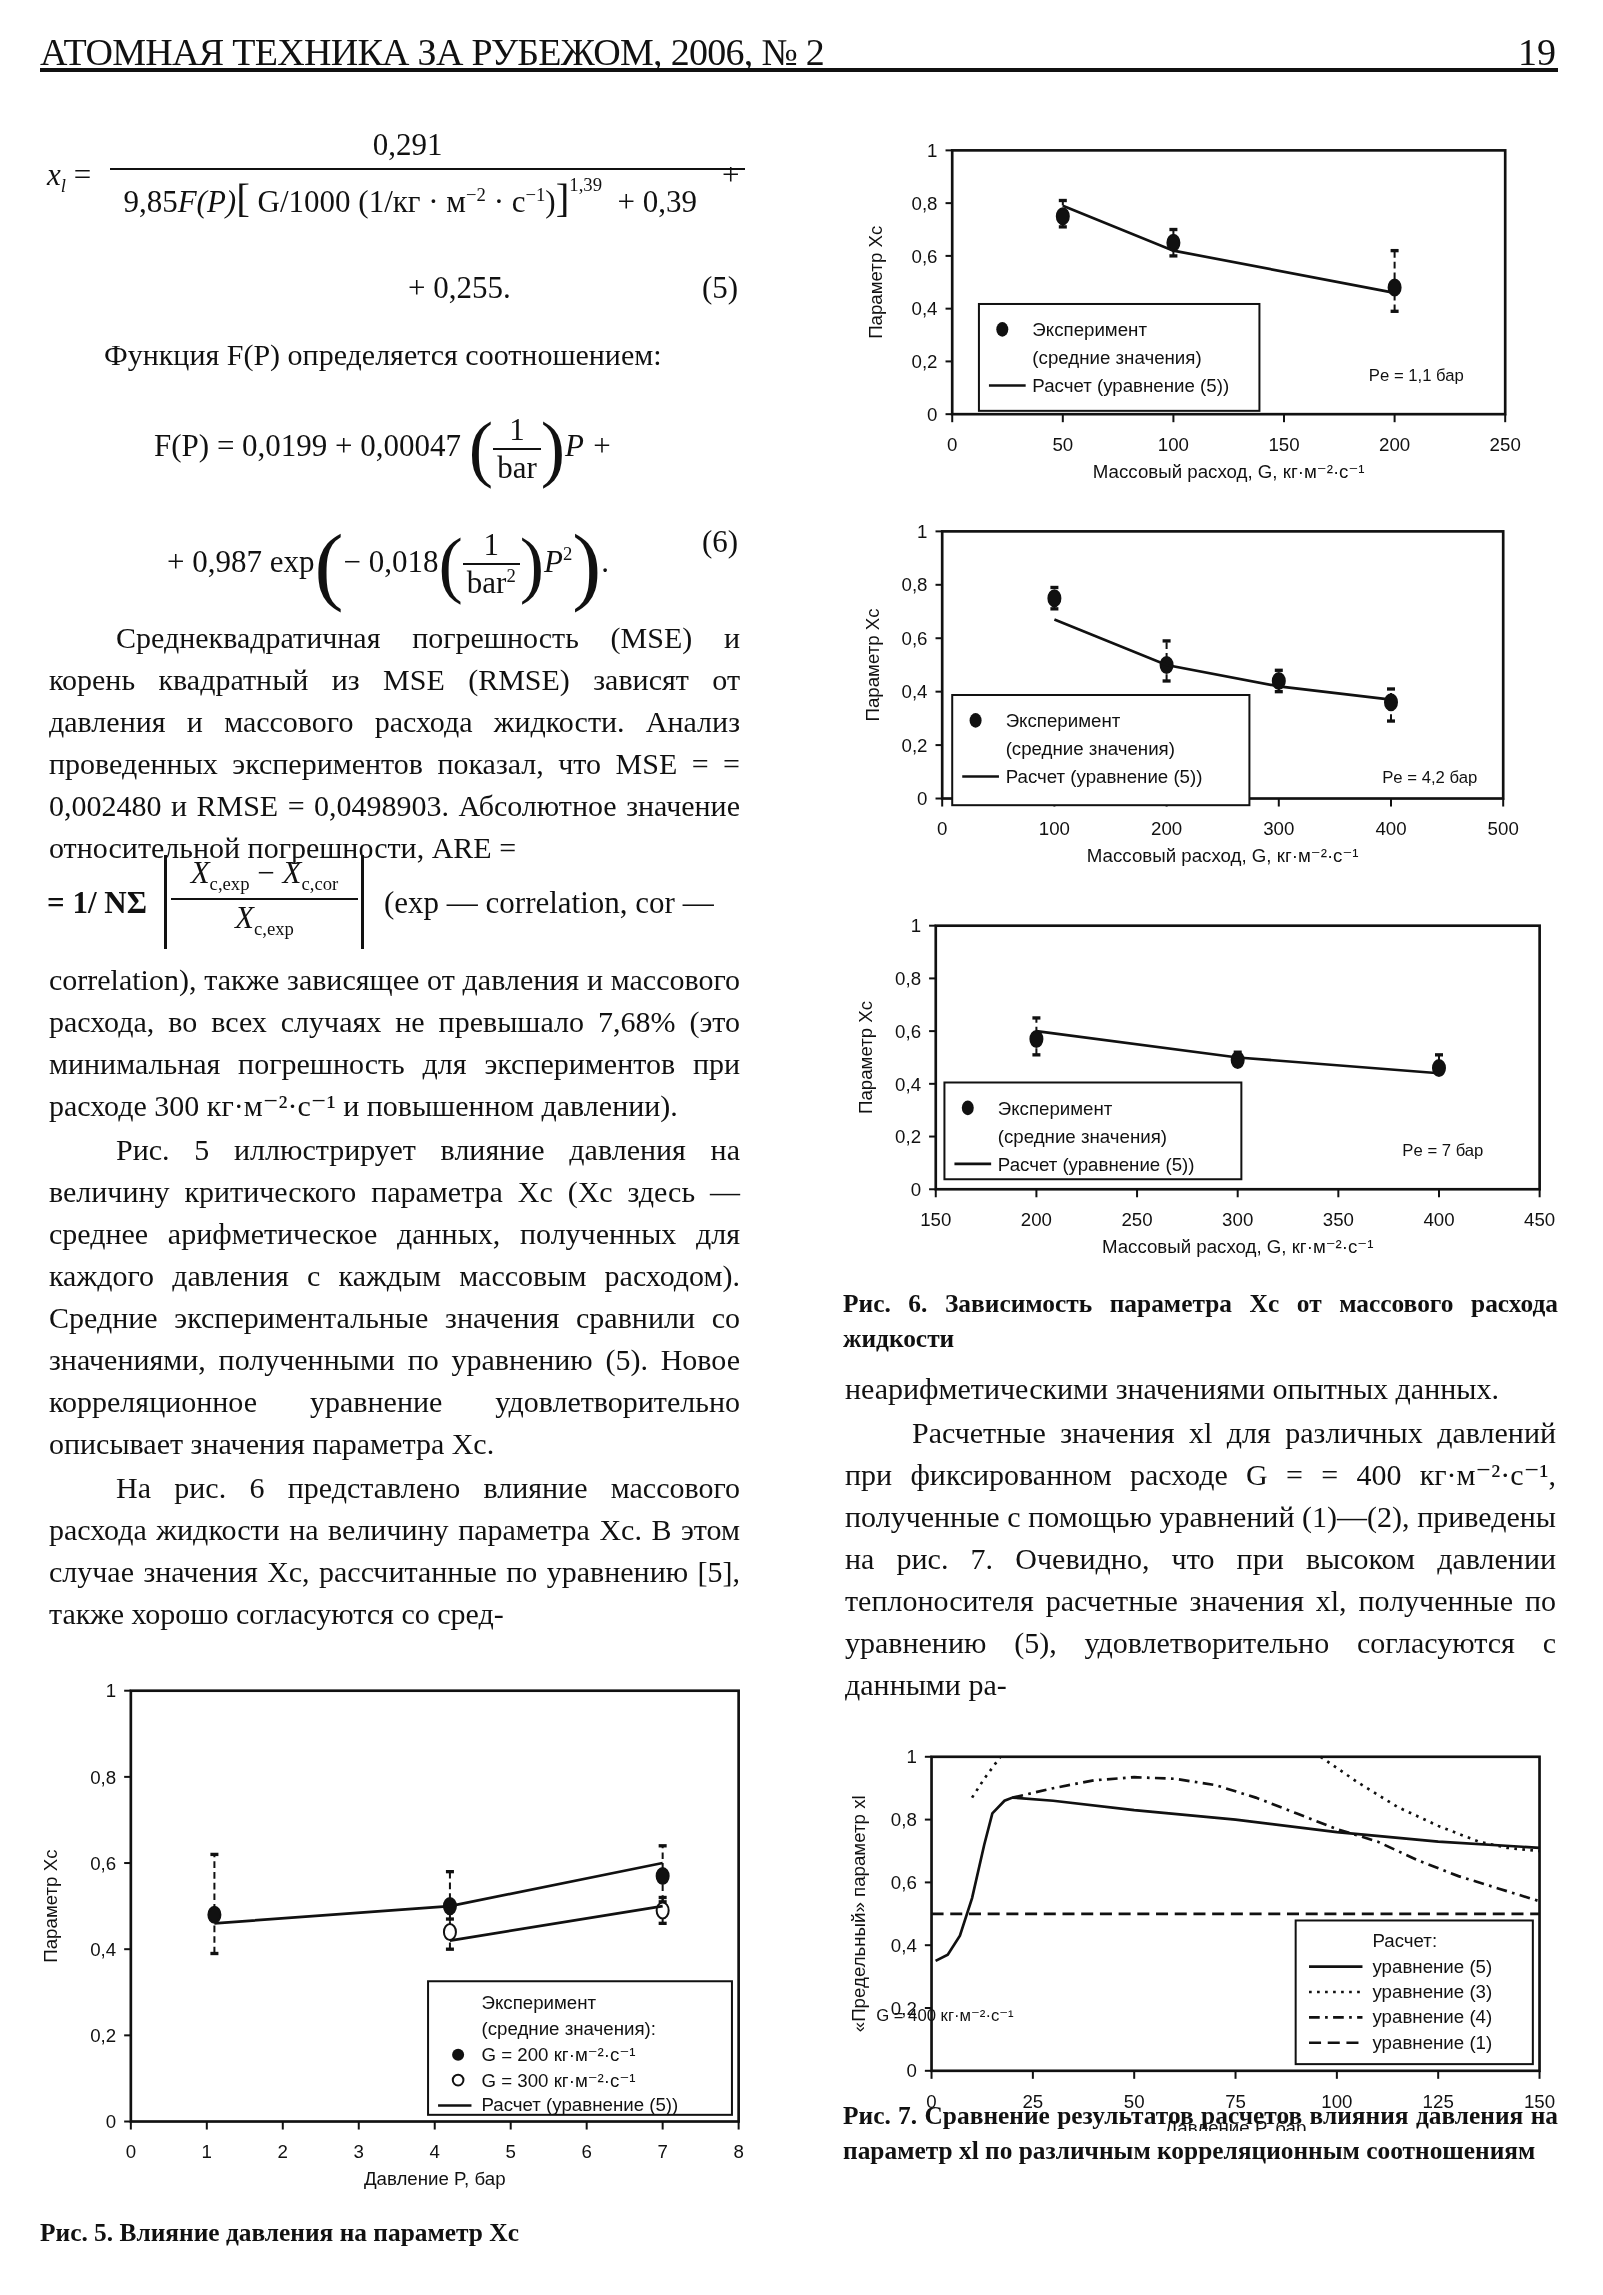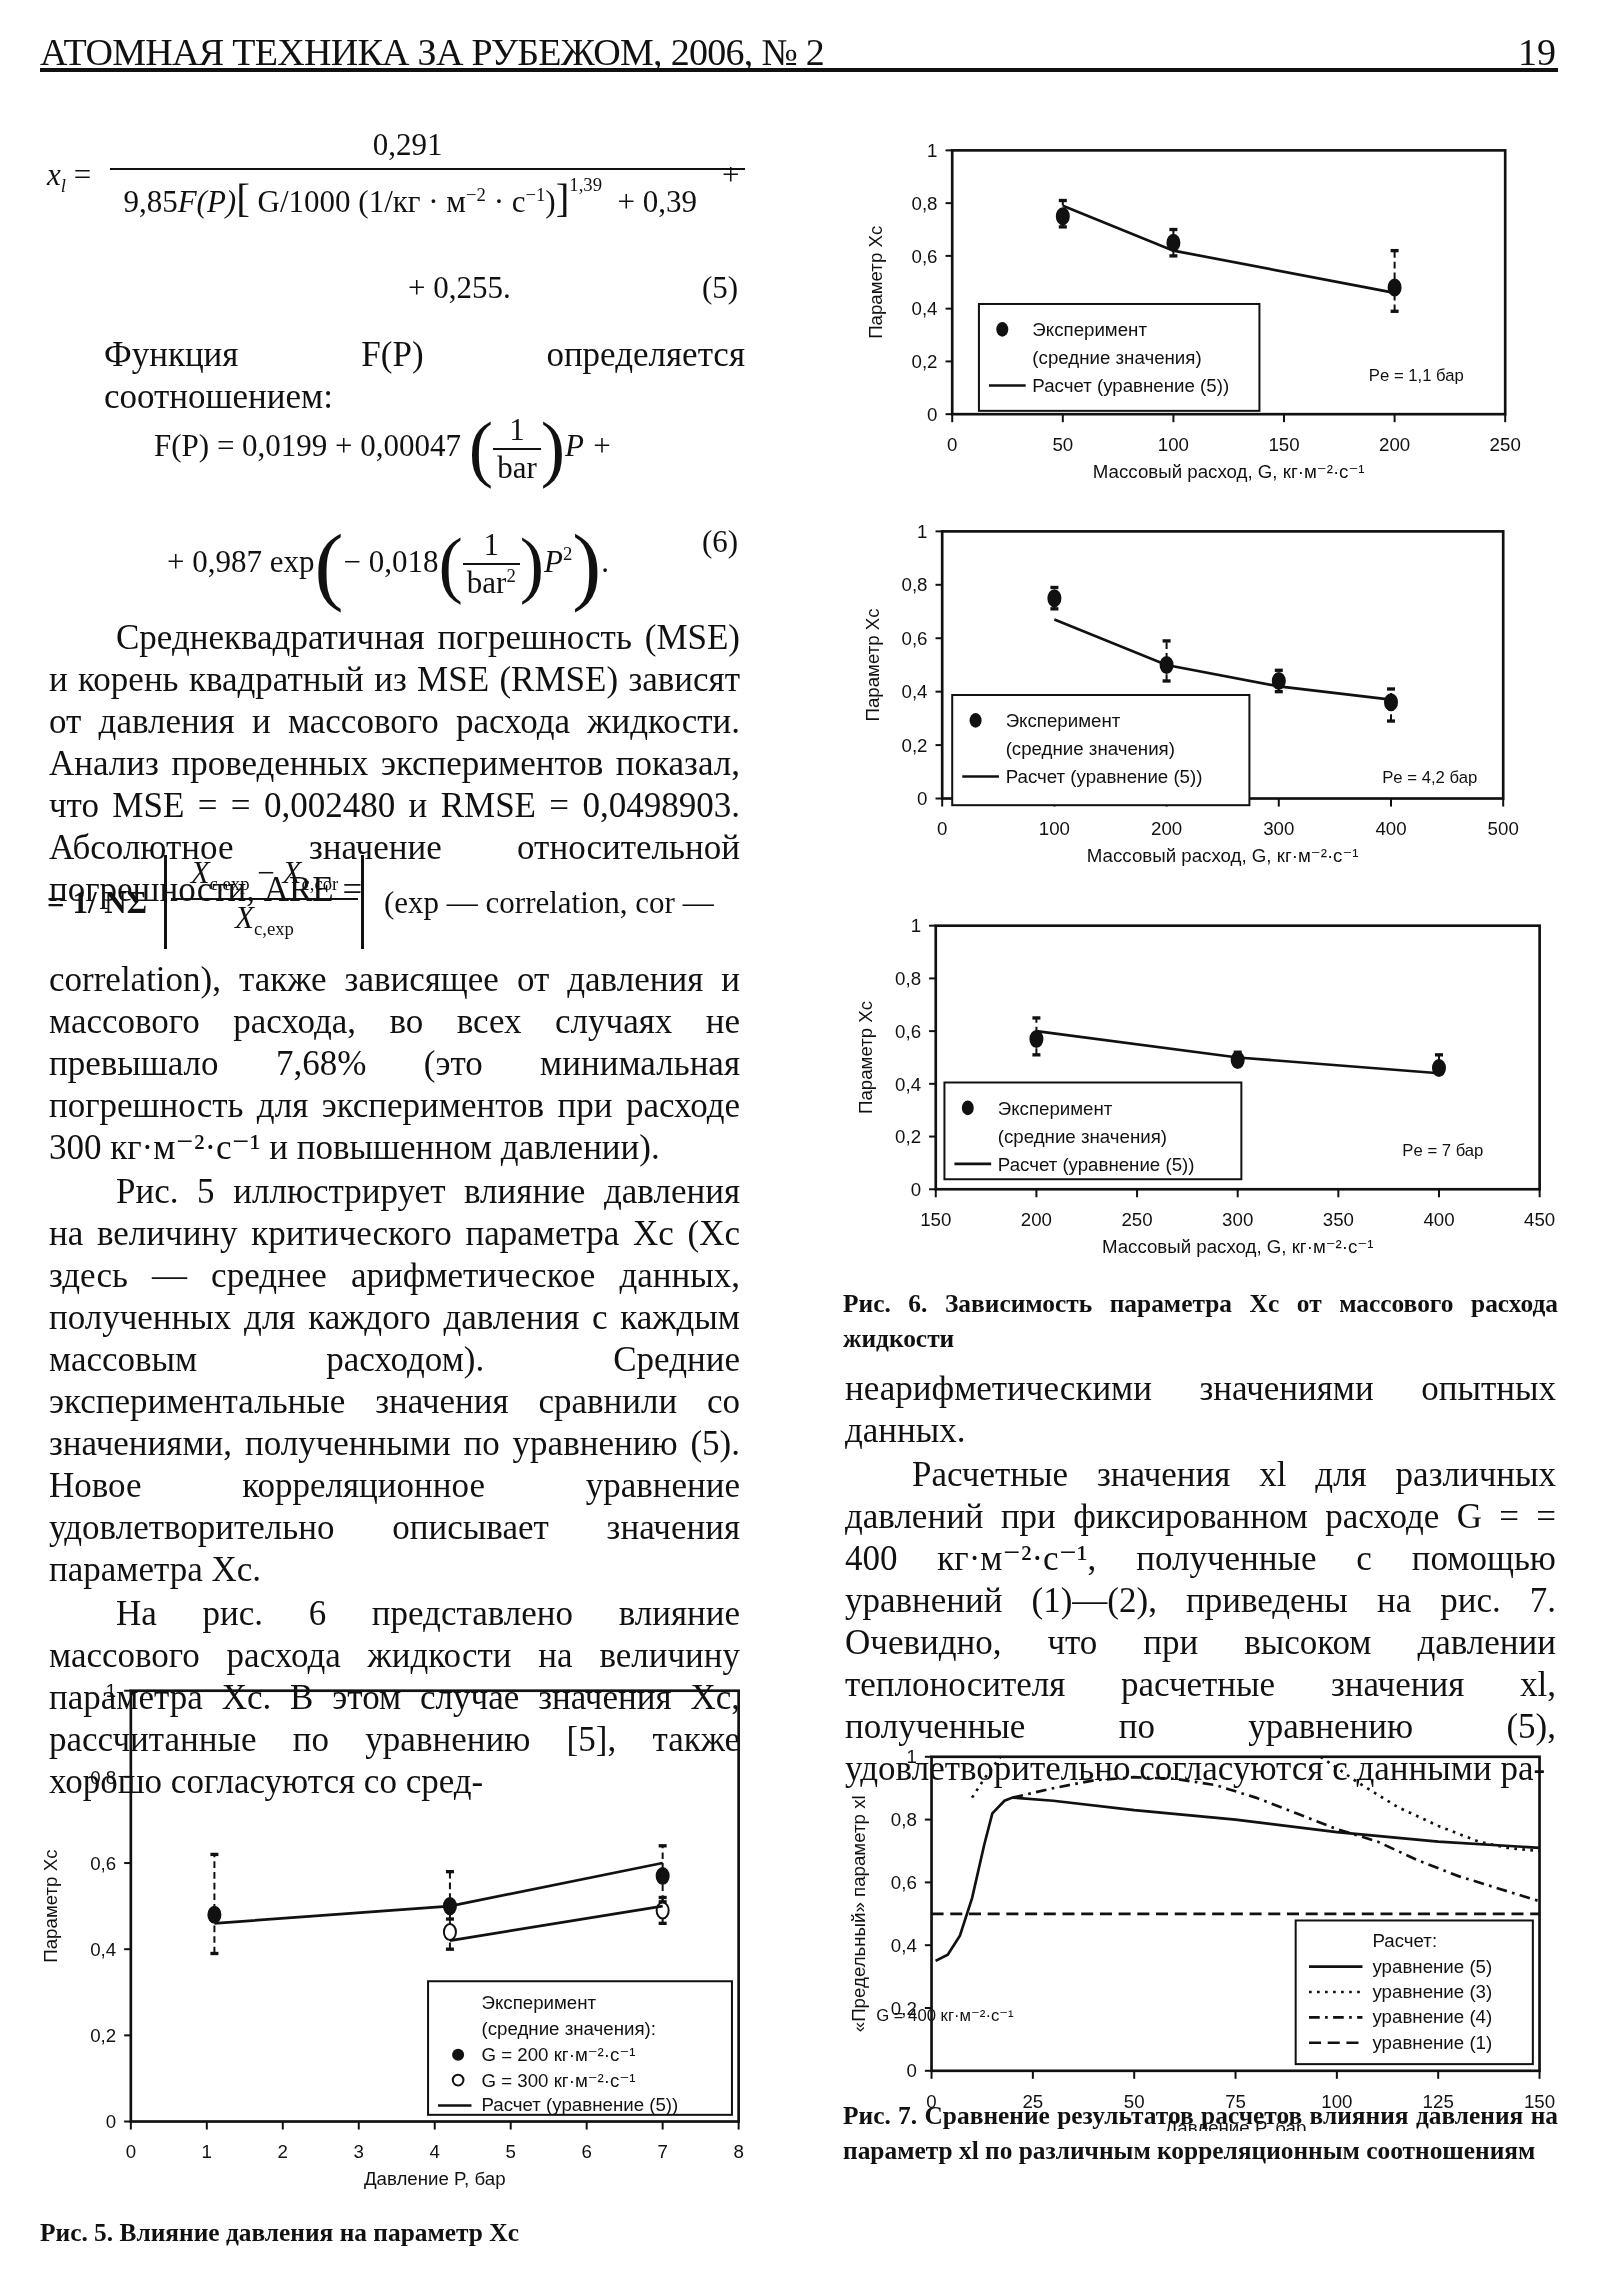--- a/index.html
+++ b/index.html
@@ -1,21 +1,21 @@
 <!DOCTYPE html>
 <html style="font-size:10.7px"><head>
 <meta charset="utf-8">
 <style>
   html,body{margin:0;padding:0;background:#fff;}
   body{width:1603px;height:2295px;position:relative;overflow:hidden;color:#111;font-family:"Liberation Serif","DejaVu Serif",serif;}
   .hdr{position:absolute;top:27px;left:40px;right:47px;height:41px;font-size:38px;}
   .hdr .title{position:absolute;left:0;top:2.7px;letter-spacing:-0.7px;}
   .hdr .pg{position:absolute;right:0;top:2.7px;}
   .rule{position:absolute;top:68px;left:40px;right:45px;height:4px;background:#111;}
-  .col{position:absolute;font-size:35px;line-height:42px;text-align:justify;}
+  .col{position:absolute;font-size:30px;line-height:42px;text-align:justify;}
   .col p{margin:2px;}
   .ind{text-indent:67px;}
   .eq{position:absolute;font-size:31px;}
   .frac{display:inline-block;vertical-align:middle;text-align:center;}
   .frac .n{display:block;padding:0 4px;}
   .frac .d{display:block;border-top:2px solid #111;padding:0 4px;}
   i{font-style:italic;}
   sup{font-size:18.7px;}
   sub{font-size:18.7px;}
   .cap{position:absolute;font-weight:bold;font-size:25.4px;line-height:35px;text-align:justify;}

